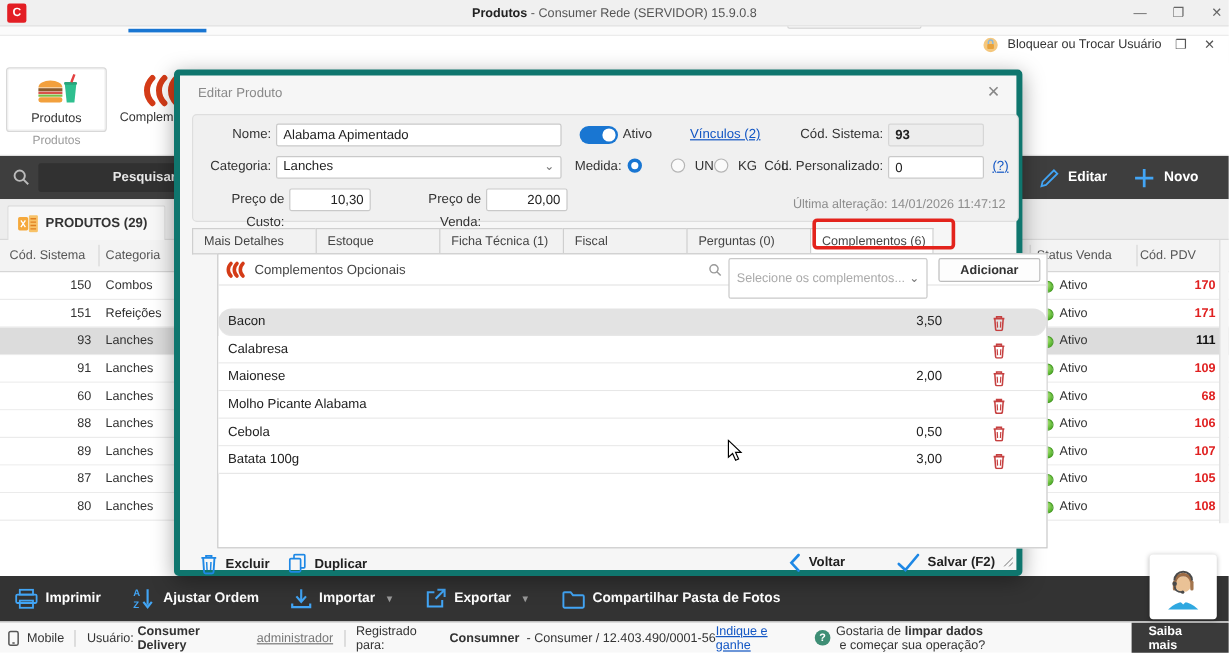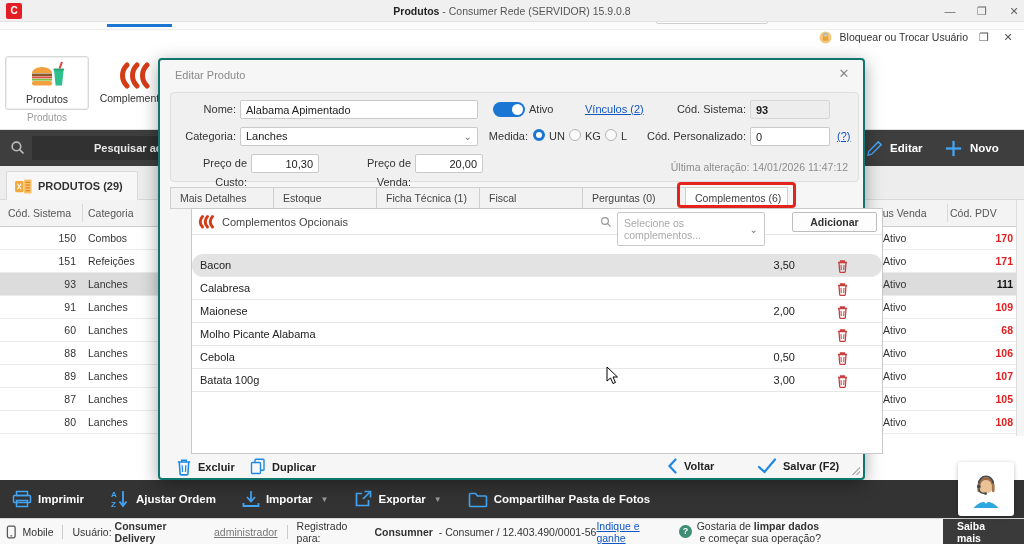--- a/index.html
+++ b/index.html
@@ -47,50 +47,50 @@
   .pcode { position:absolute; left:0; top:0; width:76px; text-align:right; line-height:23px; color:#333; }
   .pcat  { position:absolute; left:88px; top:0; line-height:23px; color:#333; }
   .pstatus { position:absolute; left:868px; top:0; line-height:23px; display:flex; align-items:center; gap:5px; height:23px; color:#333; }
   .dot { width:10px; height:10px; border-radius:50%; background:radial-gradient(circle at 35% 30%, #b8e986, #5cb832 70%); border:1px solid #4a9e28; }
   .ppdv { position:absolute; left:947px; top:0; width:66px; text-align:right; line-height:23px; font-weight:bold; color:#e02020; }
   .prow.sel .ppdv { color:#111; }
   .scrollstrip { left:1016px; top:200px; width:8px; height:236px; background:#f5f5f5; border-left:1px solid #ddd; }
   .table-bottom { left:0; top:436px; width:1024px; height:44px; background:#fff; }
 
   
-  .modal { left:158px; top:58px; width:707px; height:422px; background:#f6f6f6; border:2px solid #0f766e; border-radius:4px; box-shadow:0 4px 18px rgba(0,0,0,.35); z-index:10; }
+  .modal { left:145px; top:58px; width:707px; height:422px; background:#f6f6f6; border:5px solid #0f766e; border-radius:4px; box-shadow:0 4px 18px rgba(0,0,0,.35); z-index:10; }
   .modal-title { left:15px; top:9px; color:#8a8a8a; font-size:11px; }
   .modal-x { right:10px; top:6px; color:#888; font-size:13px; width:18px; text-align:center; }
   .formbox { left:10px; top:32px; width:689px; height:90px; background:#f0f0f0; border:1px solid #dedede; border-radius:4px; }
   .flabel { position:absolute; text-align:right; color:#333; line-height:19px; font-size:11px; }
   .finput { position:absolute; background:#fff; border:1px solid #c9c9c9; border-radius:2px; height:19px; line-height:17px; padding:0 5px; font-size:11px; color:#222; }
   .finput.num { text-align:right; }
   .finput.ro { background:#ededed; border-color:#d6d6d6; font-weight:bold; }
   .fselect { display:flex; justify-content:space-between; align-items:center; }
   .chev { color:#777; font-size:10px; }
   .toggle { position:absolute; width:32px; height:15px; background:#1976d2; border-radius:8px; }
   .toggle .knob { position:absolute; right:2px; top:2px; width:11px; height:11px; border-radius:50%; background:#fff; }
   .link { color:#1256c4; text-decoration:underline; font-size:11px; }
   .radio { position:absolute; width:12px; height:12px; border-radius:50%; border:1px solid #b5b5b5; background:#fafafa; }
   .radio.on { border:3.5px solid #1976d2; background:#fff; }
-  .rlabel { position:absolute; line-height:14px; color:#333; }
+  .rlabel { position:absolute; line-height:14px; color:#333;margin-left:40px; }
   .lastmod { position:absolute; right:10px; top:68px; color:#8d8d8d; font-size:10.5px; }
 
   
   .tabs { left:10px; top:127px; height:22px; display:flex; }
   .tab { width:103px; height:22px; border:1px solid #cfcfcf; border-right:none; background:#f2f2f2; line-height:21px; padding-left:9px; font-size:10.5px; color:#444; }
   .tab:last-child { border-right:1px solid #cfcfcf; }
   .tab.active { background:#fff; border-bottom-color:#fff; }
   .annotation { left:677px; top:182px; width:119px; height:26px; border:3px solid #e3231c; border-radius:4px; z-index:30; }
 
   
   .panel { left:10px; top:148px; width:692px; height:246px; background:#fff; border:1px solid #c9c9c9;margin-left:21px; }
   .panel-head { position:absolute; left:0; top:0; width:100%; height:26px; border-bottom:1px solid #e4e4e4; display:flex; align-items:center; padding:0 6px; }
   .panel-title { margin-left:7px; color:#444; font-size:11px; }
-  .csel { position:absolute; left:425px; top:3px; width:148px; height:20px; border:1px solid #c9c9c9; border-radius:2px; background:#fff; display:flex; align-items:center; justify-content:space-between; padding:16px 6px; color:#aaa; font-size:10.5px; }
+  .csel { position:absolute; left:425px; top:3px; width:166px; height:20px; border:1px solid #c9c9c9; border-radius:2px; background:#fff; display:flex; align-items:center; justify-content:space-between; padding:16px 6px; color:#aaa; font-size:10.5px; }
   .add-btn { position:absolute; left:600px; top:3px; width:85px; height:20px; border:1px solid #bdbdbd; border-radius:2px; background:#fdfdfd; text-align:center; line-height:18px; color:#333; font-size:10.5px;font-weight:bold; }
   .chead { position:absolute; left:0; top:26px; width:100%; height:19px; background:#f4f4f4; border-bottom:1px solid #d9d9d9; font-size:10.5px; color:#555; }
   .crow { position:absolute; left:0; width:100%; height:23px; border-bottom:1px solid #e7e7e7; background:#fff; }
   .crow.sel { background:#e3e3e3;border-radius:11px; }
   .cname { position:absolute; left:8px; line-height:23px; color:#222; }
   .cval { position:absolute; left:495px; width:108px; text-align:right; line-height:23px; color:#222; }
   .cdel { position:absolute; left:609px; width:83px; height:23px; display:flex; align-items:center; justify-content:center; }
 
   
   .mfoot-btn { position:absolute; display:flex; align-items:center; gap:6px; font-weight:bold; color:#222; font-size:11px; top:398px; }

